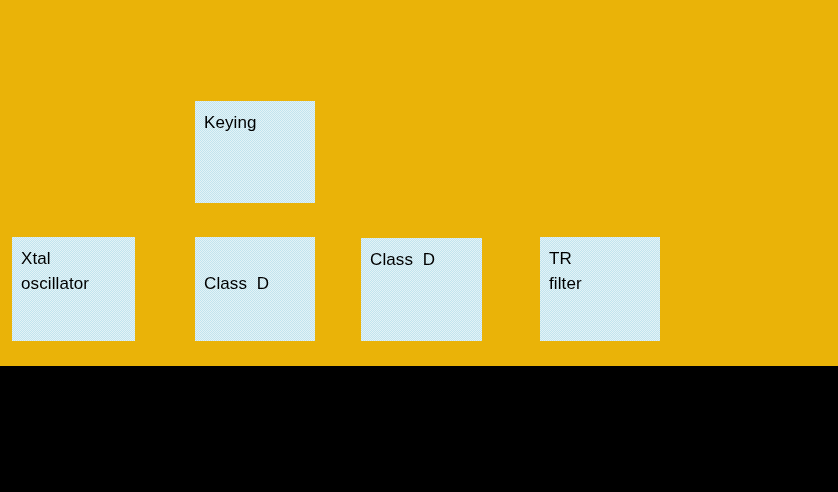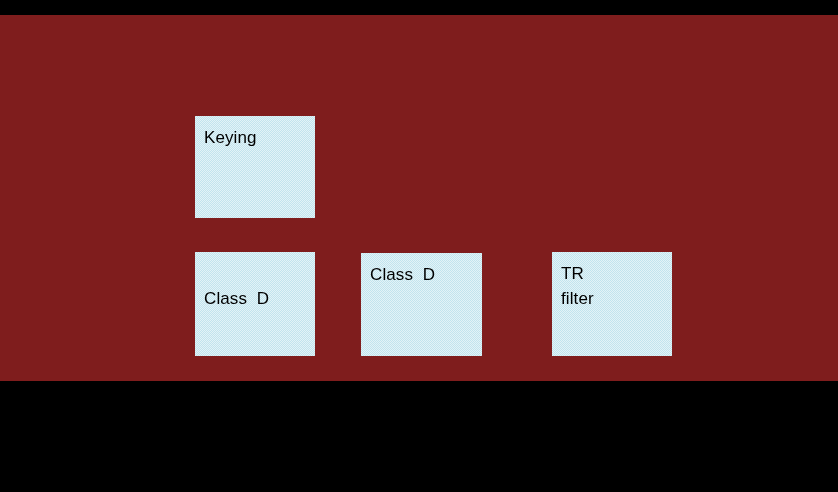--- a/index.html
+++ b/index.html
@@ -11,22 +11,21 @@
   body {
     width: 838px;
     height: 492px;
     overflow: hidden;
     font-family: "Liberation Sans", sans-serif;
   }
   #canvas {
     position: relative;
     width: 838px;
     height: 366px;
-    background: #7f1d1d;
-    margin-top: 15px;
+    background: #eab308;
   }
   .block {
     position: absolute;
     box-sizing: border-box;
     
     background-color: #c2e4ee;
     background-image:
       linear-gradient(45deg, rgba(255,255,255,0.55) 25%, transparent 25%, transparent 75%, rgba(255,255,255,0.55) 75%),
       linear-gradient(45deg, rgba(255,255,255,0.55) 25%, transparent 25%, transparent 75%, rgba(255,255,255,0.55) 75%);
     background-size: 2px 2px;
@@ -44,16 +43,17 @@
   }
   .block .line.blank {
     visibility: hidden;
   }
 </style>
 </head>
 <body>
 
 <div id="canvas">
     <div class="block" style="left: 195px; top: 101px; width: 120px; height: 102px; background-color: rgb(194, 228, 238); color: rgb(0, 0, 0);"><span class="line">Keying</span></div>
+    <div class="block" style="left: 12px; top: 237px; width: 123px; height: 104px; background-color: rgb(194, 228, 238); color: rgb(0, 0, 0);"><span class="line">Xtal</span><span class="line">oscillator</span></div>
     <div class="block" style="left: 195px; top: 237px; width: 120px; height: 104px; background-color: rgb(194, 228, 238); color: rgb(0, 0, 0);"><span class="line blank">&nbsp;</span><span class="line">Class  D</span></div>
     <div class="block" style="left: 361px; top: 238px; width: 121px; height: 103px; background-color: rgb(194, 228, 238); color: rgb(0, 0, 0);"><span class="line">Class  D</span></div>
-    <div class="block" style="left: 552px; top: 237px; width: 120px; height: 104px; background-color: rgb(194, 228, 238); color: rgb(0, 0, 0);"><span class="line">TR</span><span class="line">filter</span></div>
+    <div class="block" style="left: 540px; top: 237px; width: 120px; height: 104px; background-color: rgb(194, 228, 238); color: rgb(0, 0, 0);"><span class="line">TR</span><span class="line">filter</span></div>
   </div>
 
 </body></html>

